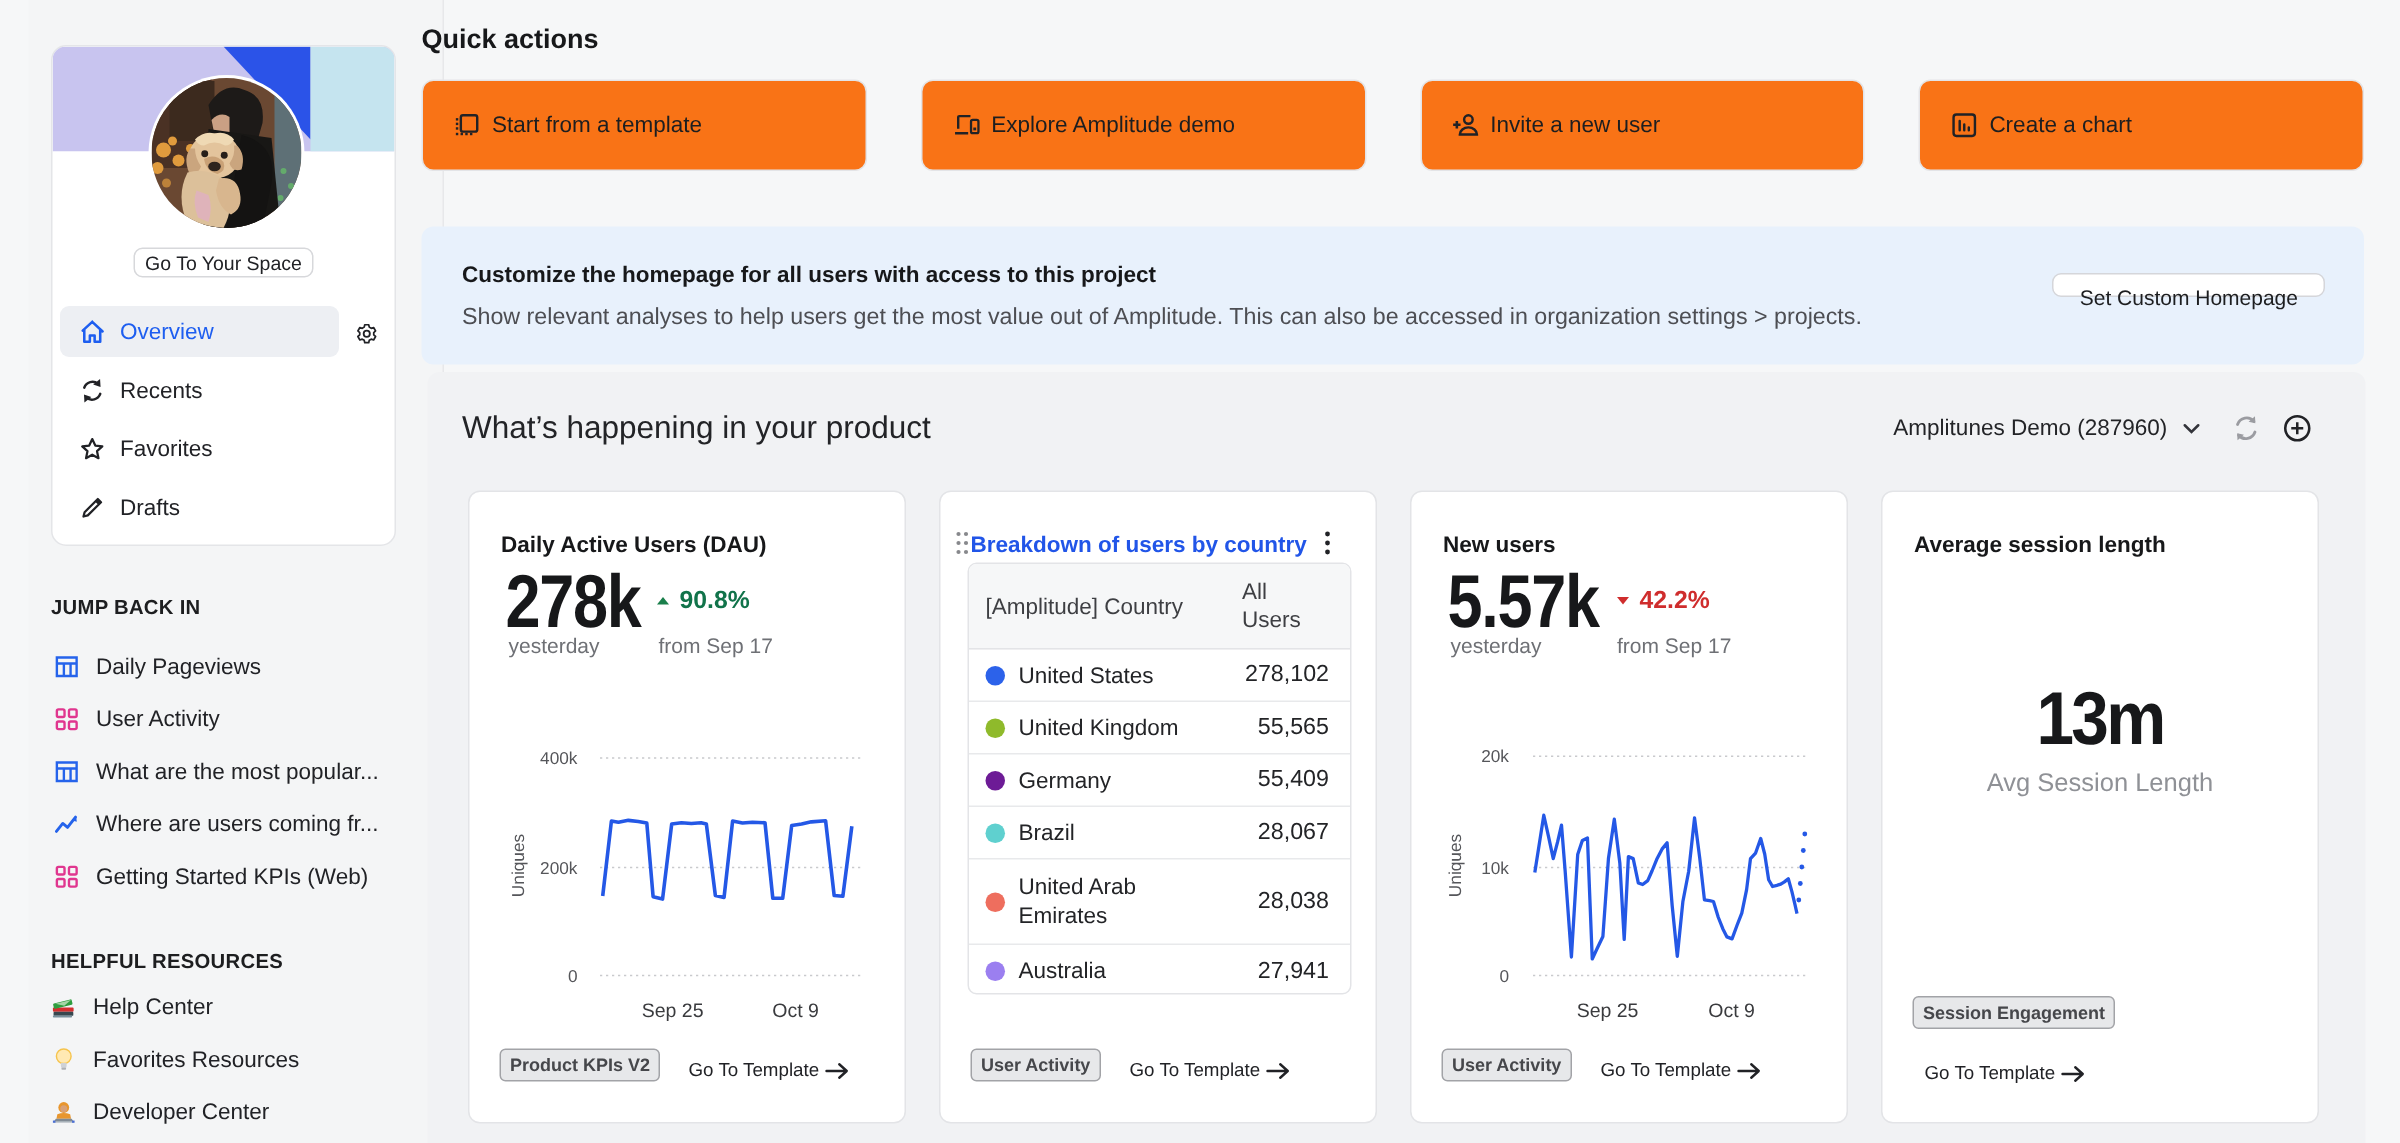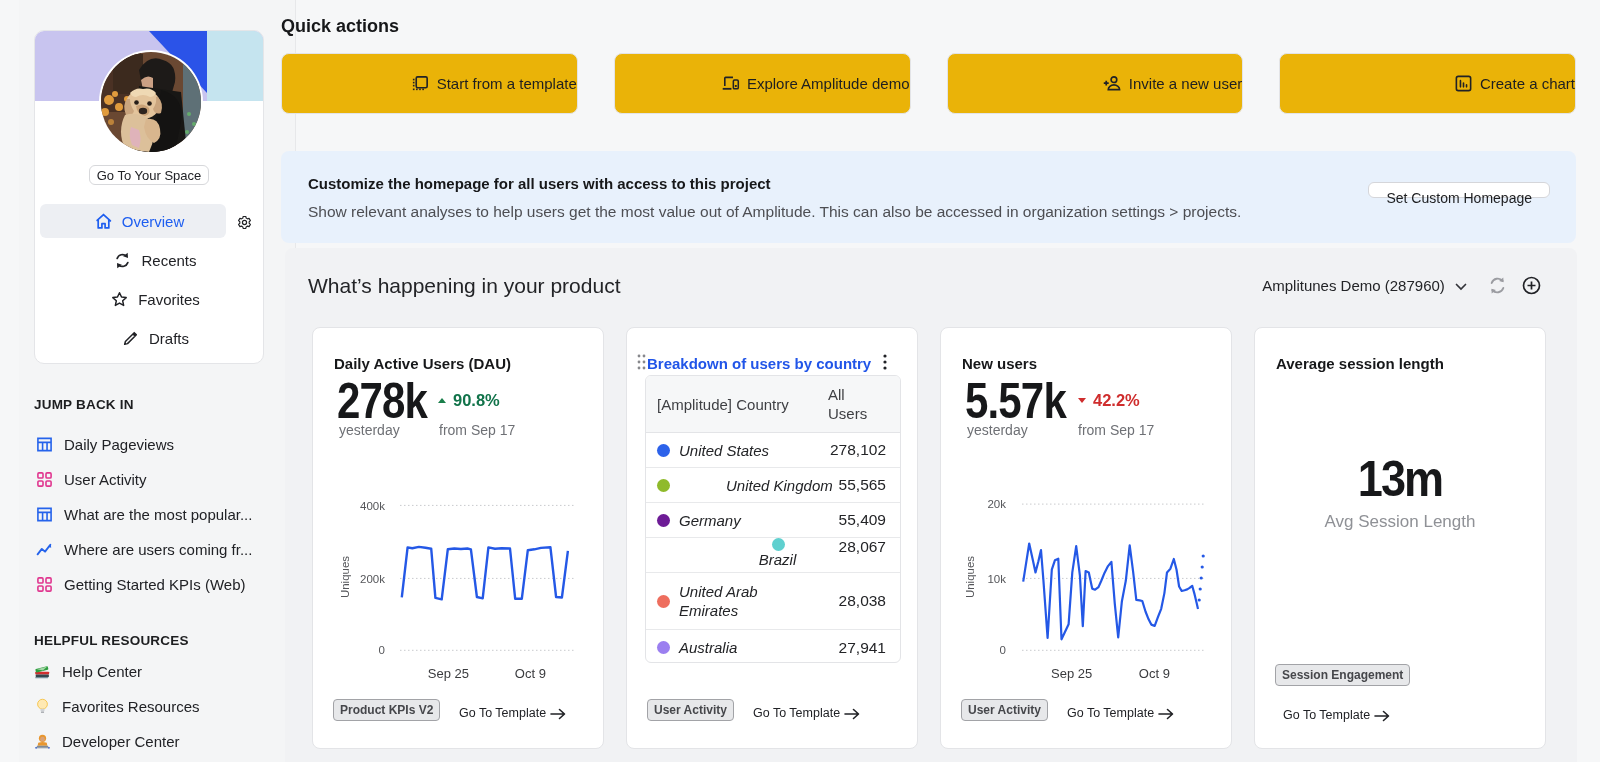--- a/index.html
+++ b/index.html
@@ -3,34 +3,34 @@
 <meta charset="utf-8">
 <style>
 * { margin:0; padding:0; box-sizing:border-box; }
 html,body { width:1600px; height:762px; overflow:hidden; }
 body { font-family:"Liberation Sans", sans-serif; background:#f6f7f8; color:#1d1e20; position:relative; }
 .sidebar { position:absolute; left:0; top:0; width:277px; height:762px; background:#f4f5f6; border-right:1px solid #e7e8ea;margin-left:19px; }
 .pcard { position:absolute; left:15px; top:30px; width:230px; height:334px; background:#fff; border:1px solid #e4e5e8; border-radius:10px; overflow:hidden; }
 .banner { position:absolute; left:0; top:0; width:228px; height:70px; }
 .gotospace { position:absolute; left:54px; top:134px; width:120px; height:20px; border:1px solid #d7d8db; border-radius:6px; background:#fff; font-size:13px; text-align:center; line-height:19px; color:#212226; }
 .menu { position:absolute; left:5px; top:173px; width:218px; }
-.mrow { position:relative; height:34px; margin-bottom:5px; display:flex; align-items:center;justify-content:center; }
+.mrow { position:relative; height:34px; margin-bottom:5px; display:flex; align-items:center; }
 .mrow .mi { width:17px; height:17px; margin-left:13px; margin-right:10px; flex:none; }
 .mrow .mt { font-size:15px; color:#212226; }
 .mrow.active { background:#edeff3; border-radius:6px; width:186px; }
 .mrow.active .mt { color:#1e5ef0; }
 .gear { position:absolute; right:11px; top:184px; width:15px; height:15px; }
 .sechead { font-size:13.5px; font-weight:bold; color:#1d1e20; letter-spacing:0.2px; }
 .srow { display:flex; align-items:center; height:35px; }
 .srow .si { width:17px; height:17px; margin-right:11px; flex:none; }
 .srow .st { font-size:15px; color:#212226; white-space:nowrap; }
 .main { position:absolute; left:278px; top:0; width:1322px; height:762px; }
 h1.qa { position:absolute; left:3px; top:16px; font-size:18px; font-weight:bold; color:#17181a; }
 .qcards { position:absolute; left:3px; top:53px; width:1295px; display:flex; gap:36px; }
-.qcard { flex:1; height:61px; background:#eab308; border:1px solid #e3e4e7; border-radius:8px; display:flex; align-items:center; padding-left:20px;justify-content:flex-end; }
+.qcard { flex:1; height:61px; background:#f97316; border:1px solid #e3e4e7; border-radius:8px; display:flex; align-items:center; padding-left:20px; }
 .qcard svg { width:19px; height:19px; margin-right:7px; flex:none; }
 .qcard span { font-size:15px; color:#1d1e20; }
 .bluebanner { position:absolute; left:3px; top:151px; width:1295px; height:92px; background:#e8f1fc; border-radius:8px; }
 .bb-title { position:absolute; left:27px; top:24px; font-size:15px; font-weight:bold; color:#17181a; }
 .bb-sub { position:absolute; left:27px; top:52px; font-size:15.5px; color:#4d4e53; }
 .bb-btn { position:absolute; right:26px; top:31px; height:16px; padding:0 17px; background:#fff; border:1px solid #d5d6da; border-radius:6px; font-size:14px; color:#1d1e20; line-height:31px; }
 .section { position:absolute; left:7px; top:248px; width:1292px; height:514px; background:#f1f2f4; border-radius:8px 8px 0 0; }
 .sec-title { position:absolute; left:23px; top:26px; font-size:21px; color:#232427; }
 .sec-right { position:absolute; right:110px; top:29px; font-size:15px; color:#232427; }
 .cards { position:absolute; left:27px; top:79px; display:flex; gap:22px; }
@@ -41,21 +41,21 @@
 .tri-up { width:0; height:0; border-left:4.5px solid transparent; border-right:4.5px solid transparent; border-bottom:5.5px solid #1a7f4b; }
 .tri-down { width:0; height:0; border-left:4.5px solid transparent; border-right:4.5px solid transparent; border-top:5.5px solid #cf2d2d; }
 .delta.up { color:#11734a; }
 .delta.down { color:#cf2d2d; }
 .sub1 { position:absolute; left:26px; top:94px; font-size:14px; color:#6e7075; }
 .sub2 { position:absolute; left:126px; top:94px; font-size:14px; color:#6e7075; }
 .chip { position:absolute; left:20px; bottom:27px; height:22px; padding:0 6px; background:#e7e8ea; border:1px solid #a2a3a7; border-radius:4px; font-size:12px; font-weight:bold; color:#46474b; line-height:20px; white-space:nowrap; }
 .gotl { position:absolute; left:146px; bottom:28px; font-size:12.5px; color:#212226; display:flex; align-items:flex-end; gap:4px; }
 .trow { display:flex; align-items:center; border-bottom:1px solid #e8e9eb; position:relative; }
 .trow .dot { width:13px; height:13px; border-radius:50%; margin-left:11px; flex:none; }
-.trow .cname { font-size:15px; color:#232427; margin-left:9px;font-style:italic; }
+.trow .cname { font-size:15px; color:#232427; margin-left:9px; }
 .trow .cnum { position:absolute; right:14px; font-size:15.5px; color:#232427; }
 </style>
 </head>
 <body>
 <div class="sidebar">
   <div class="pcard">
     <div class="banner">
       <svg width="228" height="70" viewBox="0 0 228 70">
         <rect x="0" y="0" width="228" height="70" fill="#c8c4ef"></rect>
         <path d="M114,0 L172,0 L172,62 Z" fill="#2b53e8"></path>
@@ -336,31 +336,31 @@
         <div id="table" style="position:absolute;left:18px;top:47px;width:256px;height:288px;border:1px solid #e3e4e7;border-radius:6px;overflow:hidden;background:#fff;">
           <div style="height:57px;background:#f6f7f8;border-bottom:1px solid #e3e4e7;position:relative;">
             <div style="position:absolute;left:11px;top:20px;font-size:15px;color:#3e3f43;">[Amplitude] Country</div>
             <div style="position:absolute;left:182px;top:9px;font-size:15px;color:#3e3f43;line-height:19px;">All<br>Users</div>
           </div>
           <div class="trow" style="height:35px;">
               <span class="dot" style="background:#2c62ea;"></span>
               <span class="cname">United States</span>
               <span class="cnum">278,102</span>
             </div>
-          <div class="trow" style="height:35px;gap:47px;">
+          <div class="trow" style="height:35px;">
               <span class="dot" style="background:#8fba2b;"></span>
               <span class="cname">United Kingdom</span>
               <span class="cnum">55,565</span>
             </div>
           <div class="trow" style="height:35px;">
               <span class="dot" style="background:#6d1b96;"></span>
               <span class="cname">Germany</span>
               <span class="cnum">55,409</span>
             </div>
-          <div class="trow" style="height:35px;flex-direction:column;">
+          <div class="trow" style="height:35px;">
               <span class="dot" style="background:#5fd0cf;"></span>
               <span class="cname">Brazil</span>
               <span class="cnum">28,067</span>
             </div>
           <div class="trow" style="height:57px;">
               <span class="dot" style="background:#ee6e5e;"></span>
               <span class="cname" style="line-height:19px;">United Arab<br>Emirates</span>
               <span class="cnum">28,038</span>
             </div>
           <div class="trow" style="height:35px;border-bottom:none;">

